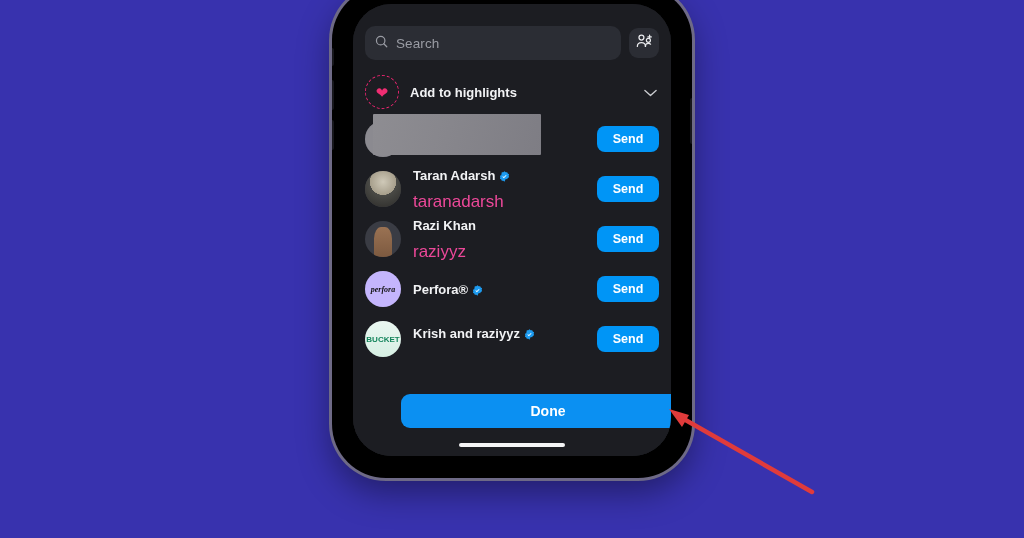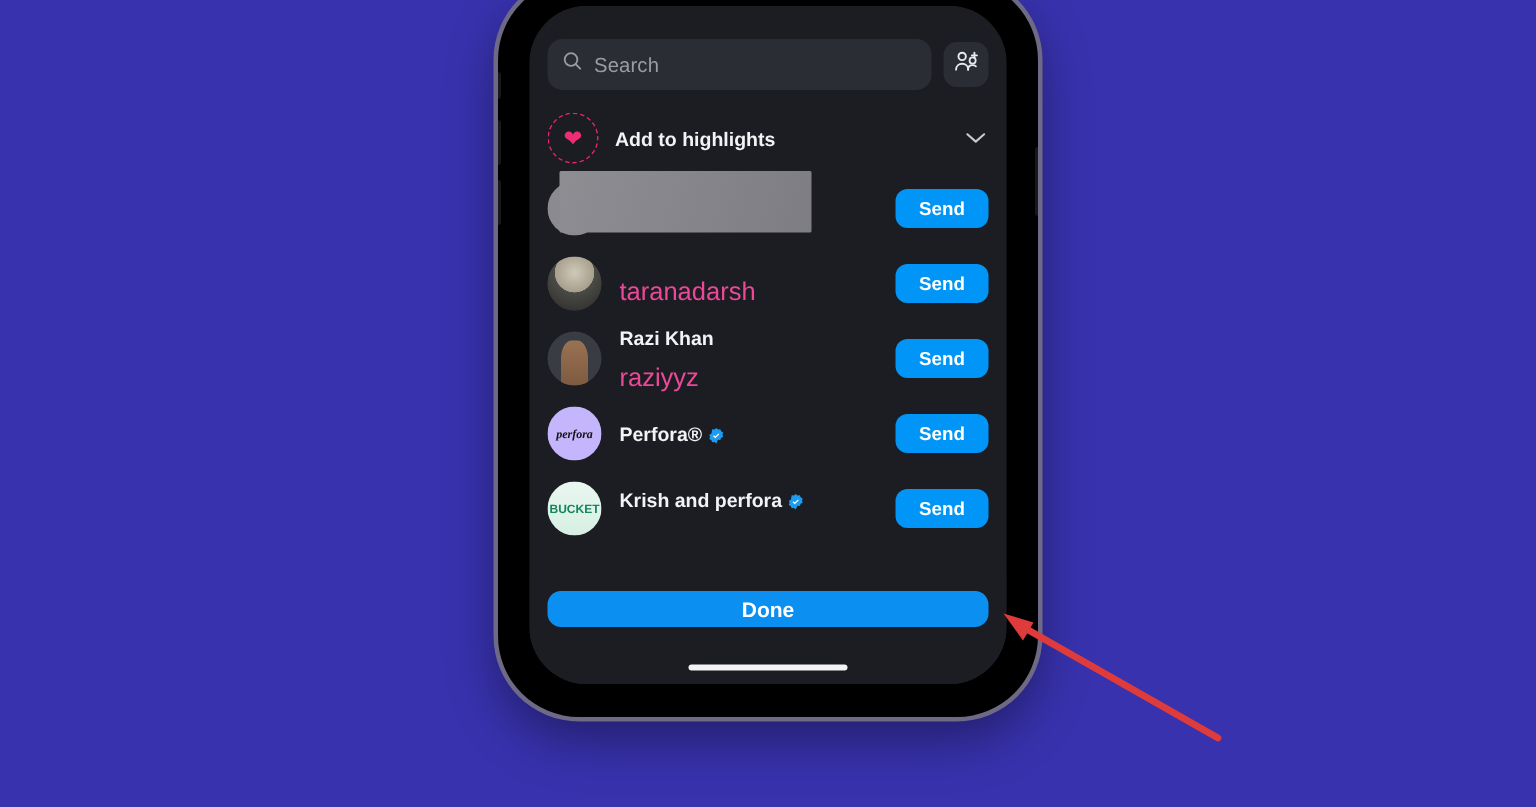--- a/index.html
+++ b/index.html
@@ -154,26 +154,27 @@
 
   
   #bottom-bar {
     position: absolute;
     left: 0; right: 0; bottom: 0;
     background: #1c1d22;
     padding: 10px 12px 0 12px;
     height: 72px;
   }
   #done-btn {
-    width: 100%; height: 24px;
+    width: 100%; height: 34px;
     background: #0b90f2;
     border: none; border-radius: 9px;
     color: #fff; font-size: 14px; font-weight: 700;
     font-family: "Liberation Sans", sans-serif;
     cursor: pointer;
+    margin-left: 36px;
   }
   #home-indicator {
     position: absolute;
     left: 50%; transform: translateX(-50%);
     bottom: 9px;
     width: 106px; height: 4px;
     background: #f4f4f5; border-radius: 3px;
   }
 
   
@@ -250,20 +251,27 @@
                 <div class="row-user"></div>
               </div>
               <button class="send-btn">Send</button>
               <div id="redaction"></div>
             </div>
             <div class="row">
               <div class="avatar">
                 <div class="av-inner" style="background:radial-gradient(circle at 50% 30%, #cfc9b8 0%, #a79f8c 42%, #4a4a46 43%, #2b2a28 100%);"></div>
               </div>
               <div class="row-text">
+                <div class="row-name">
+                  <span>Taran Adarsh</span>
+                  <span class="verified"><svg viewBox="0 0 24 24" width="11" height="11">
+                      <path fill="#1D9BF0" d="M12 .8l2.6 2.1 3.3-.4 1.2 3.1 3 1.5-1 3.2 1 3.2-3 1.5-1.2 3.1-3.3-.4L12 23.2l-2.6-2.1-3.3.4-1.2-3.1-3-1.5 1-3.2-1-3.2 3-1.5L6.1 2.5l3.3.4z"></path>
+                      <path fill="#fff" d="M10.6 15.8l-3.2-3.2 1.3-1.3 1.9 1.9 4.6-4.6 1.3 1.3z"></path>
+                    </svg></span>
+                </div>
                 <div class="row-user">taranadarsh</div>
               </div>
               <button class="send-btn">Send</button>
             </div>
             <div class="row">
               <div class="avatar">
                 <div class="av-inner" style="background:linear-gradient(180deg,#1d4a3a 0%,#2f6a4e 30%,#8a6games 31%,#8a6a50 60%,#6d5440 100%);">
                   <div style="position:absolute;left:25%;top:18%;width:50%;height:82%;background:linear-gradient(180deg,#9a7253 0%,#7d5a40 100%);border-radius:40% 40% 0 0;"></div>
                 </div>
               </div>
@@ -293,21 +301,21 @@
               <button class="send-btn">Send</button>
             </div>
             <div class="row">
               <div class="avatar">
                 <div class="av-inner" style="background:linear-gradient(180deg,#eaf7f1 0%,#d6efe3 100%);">
                   <div style="position:absolute;inset:0;display:flex;align-items:center;justify-content:center;color:#14855c;font-size:8px;font-weight:700;font-family:'Liberation Sans',sans-serif;">BUCKET</div>
                 </div>
               </div>
               <div class="row-text">
                 <div class="row-name">
-                  <span>Krish and perfora</span>
+                  <span>Krish and raziyyz</span>
                   <span class="verified"><svg viewBox="0 0 24 24" width="11" height="11">
                       <path fill="#1D9BF0" d="M12 .8l2.6 2.1 3.3-.4 1.2 3.1 3 1.5-1 3.2 1 3.2-3 1.5-1.2 3.1-3.3-.4L12 23.2l-2.6-2.1-3.3.4-1.2-3.1-3-1.5 1-3.2-1-3.2 3-1.5L6.1 2.5l3.3.4z"></path>
                       <path fill="#fff" d="M10.6 15.8l-3.2-3.2 1.3-1.3 1.9 1.9 4.6-4.6 1.3 1.3z"></path>
                     </svg></span>
                 </div>
                 <div class="row-user"></div>
               </div>
               <button class="send-btn">Send</button>
             </div>
           </div>

